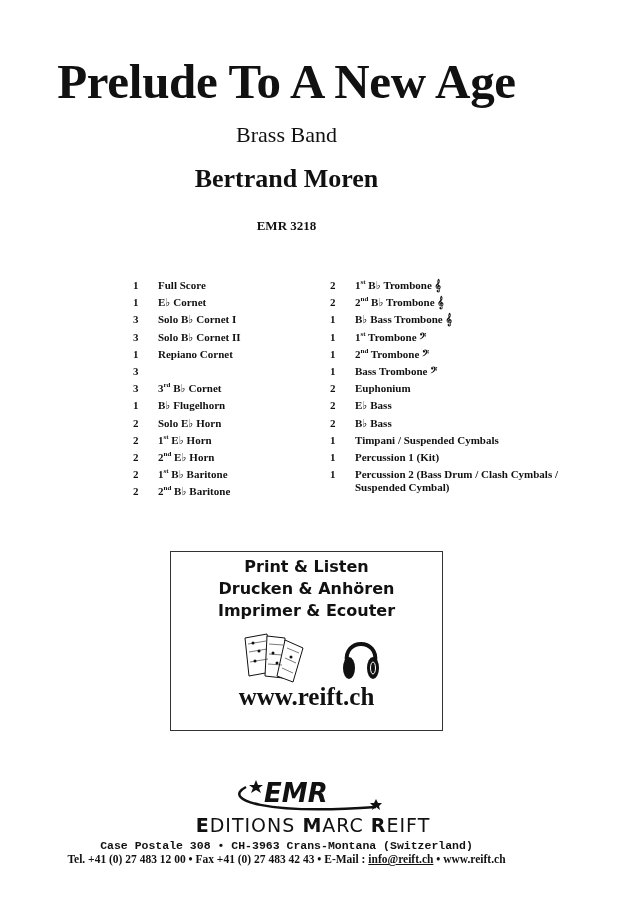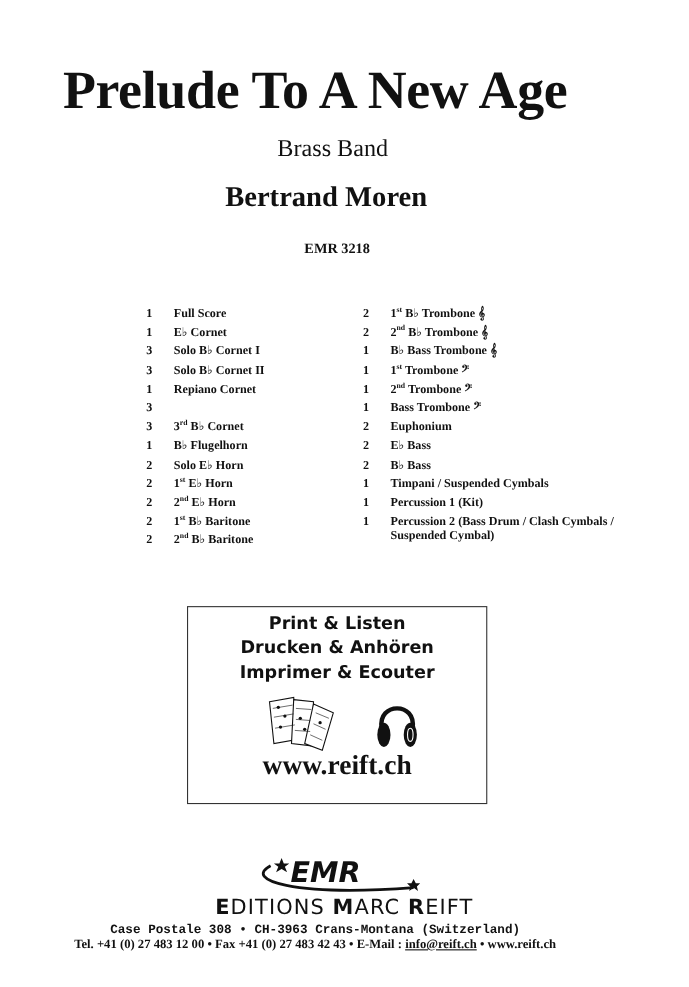--- a/index.html
+++ b/index.html
@@ -3,23 +3,23 @@
   <meta charset="utf-8">
   <style>
     html, body { margin: 0; padding: 0; }
     body {
       width: 626px; height: 897px; background: #ffffff; position: relative; overflow: hidden;
       font-family: "Liberation Serif", "DejaVu Serif", serif; color: #111;
     }
     .abs { position: absolute; }
     .center { left: 0; width: 573px; text-align: center; }
     #title { top: 52px; font-size: 49px; font-weight: bold; letter-spacing: -0.3px; line-height: 60px; }
-    #subtitle { top: 122px; font-size: 22px; line-height: 26px; padding-left: 16px; }
-    #composer { top: 164px; font-size: 26px; font-weight: bold; line-height: 30px; margin-left: 10px; }
-    #catalog { top: 218px; font-size: 13px; font-weight: bold; line-height: 16px; margin-left: 20px; }
+    #subtitle { top: 122px; font-size: 22px; line-height: 26px; }
+    #composer { top: 164px; font-size: 26px; font-weight: bold; line-height: 30px; }
+    #catalog { top: 218px; font-size: 13px; font-weight: bold; line-height: 16px; }
 
     .parts { font-size: 11px; font-weight: bold; line-height: 17.2px; }
     #parts-left { left: 133px; top: 277px; width: 190px; }
     #parts-right { left: 330px; top: 277px; width: 300px; }
     .row { display: flex; }
     .qty { width: 25px; flex: none; }
     .name { flex: 1; }
     .name sup { font-size: 7px; line-height: 0; }
 
     #promo-box {

